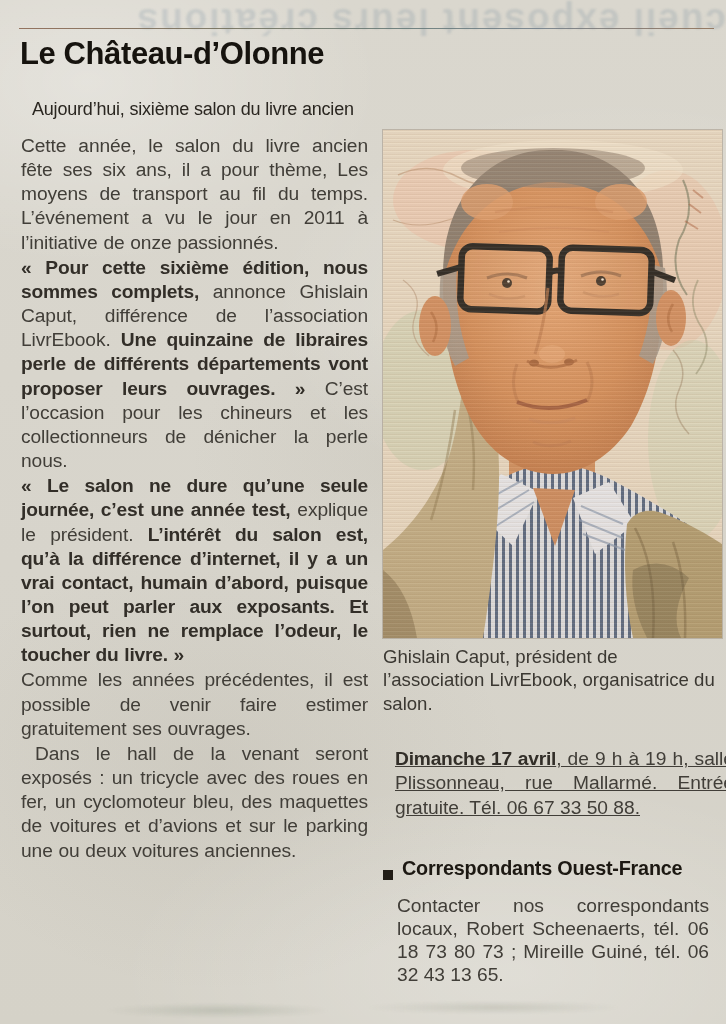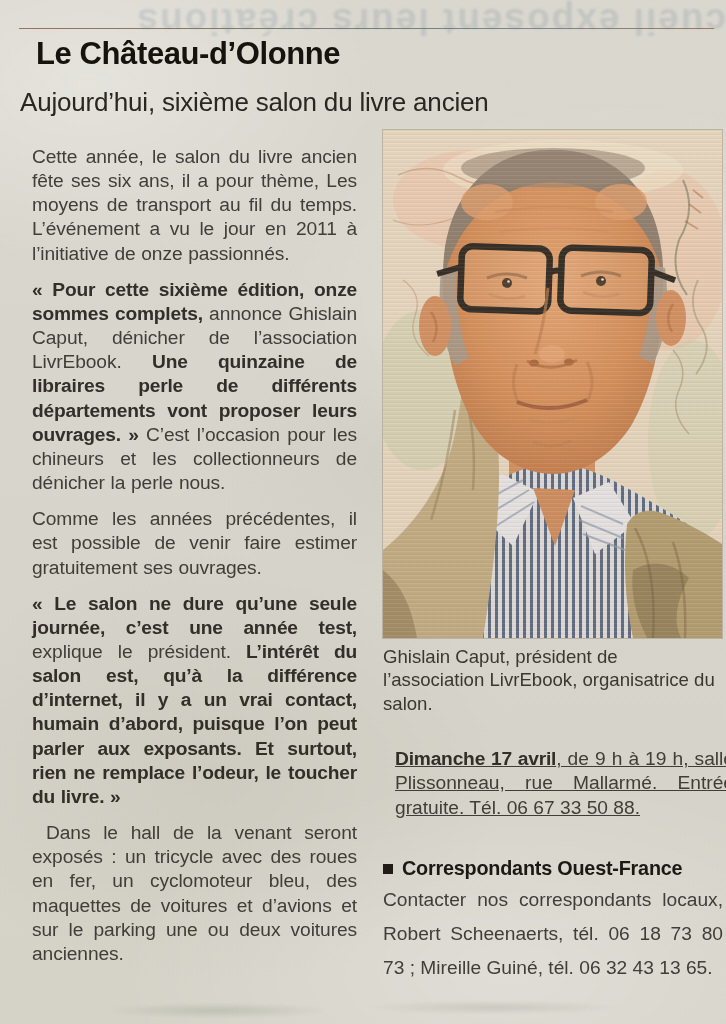--- a/index.html
+++ b/index.html
@@ -28,30 +28,30 @@
     pointer-events:none;
   }
   .bleed-bottom{
     position:absolute;bottom:0;left:0;right:0;height:30px;
     background:
       radial-gradient(ellipse 150px 10px at 30% 55%, rgba(110,125,105,.22), rgba(110,125,105,0) 75%),
       radial-gradient(ellipse 170px 9px at 68% 45%, rgba(115,120,100,.18), rgba(115,120,100,0) 75%);
     filter:blur(1px);pointer-events:none;
   }
   .headline{
-    position:absolute;left:36px;top:36px;margin:0;
+    position:absolute;left:20px;top:36px;margin:0;
     font-size:31px;font-weight:700;letter-spacing:-.4px;color:#16130e;
   }
   .subheadline{
-    position:absolute;left:20px;top:87px;margin:0;
-    font-size:26px;font-weight:400;letter-spacing:-.2px;color:#2a2620;
+    position:absolute;left:20px;top:87px;margin:12px;
+    font-size:18px;font-weight:400;letter-spacing:-.2px;color:#2a2620;
   }
   .col-left{position:absolute;left:20px;top:133px;width:349px;}
   .col-left p{
-    margin:12px;font-size:19.2px;line-height:24.15px;text-align:justify;
+    margin:1px;font-size:19.2px;line-height:24.15px;text-align:justify;
     color:#413e38;letter-spacing:-.1px;word-spacing:.5px;
   }
   .col-left p.indent{text-indent:14px;}
   .b{font-weight:700;color:#322e28;letter-spacing:-.2px;}
   .photo{
     position:absolute;left:383px;top:130px;width:339px;height:508px;
     outline:1px solid rgba(120,100,80,.30);
   }
   .photo svg{display:block;}
   .photo .scan{
@@ -64,46 +64,46 @@
     position:absolute;left:383px;top:645px;width:339px;margin:0;
     font-size:18.6px;line-height:23.4px;color:#3b3832;
   }
   .event-info{
     position:absolute;left:383px;top:735px;width:339px;margin:12px;
     font-size:19.2px;line-height:24.3px;text-align:justify;color:#413e38;text-decoration:underline;
   }
   .corr{position:absolute;left:383px;top:857px;width:340px;}
   .corr-title{
     margin:0 0 3px 0;font-size:19.8px;font-weight:700;color:#1c1812;
-    letter-spacing:-.2px;display:flex;align-items:center;
+    letter-spacing:-.2px;display:flex;align-items:flex-end;
   }
   .sq-bullet{
     display:inline-block;width:10px;height:10px;background:#211d16;
     margin-right:9px;flex:0 0 auto;
   }
   .corr-body{
-    margin:0;font-size:19.2px;line-height:34px;text-align:justify;color:#413e38;
+    margin:14px;font-size:19.2px;line-height:23px;text-align:justify;color:#413e38;
   }
 </style>
 </head>
 <body>
 
 <div class="page">
 
   <div class="bleed-top">cueil exposent leurs créations</div>
   <div class="top-rule"></div>
 
   <h1 class="headline">Le Château-d’Olonne</h1>
   <h2 class="subheadline">Aujourd’hui, sixième salon du livre ancien</h2>
 
   <div class="col-left">
     <p><span>Cette année, le salon du livre ancien fête ses six ans, il a pour thème, Les moyens de transport au fil du temps. L’événement a vu le jour en 2011 à l’initiative de onze passionnés.</span></p>
-    <p><span class="b">« Pour cette sixième édition, onze sommes complets, </span><span>annonce Ghislain Caput, dénicher de l’association LivrEbook. </span><span class="b">Une quinzaine de libraires perle de différents départements vont proposer leurs ouvrages. » </span><span>C’est l’occasion pour les chineurs et les collectionneurs de dénicher la perle nous.</span></p>
+    <p><span class="b">« Pour cette sixième édition, nous sommes complets, </span><span>annonce Ghislain Caput, différence de l’association LivrEbook. </span><span class="b">Une quinzaine de libraires perle de différents départements vont proposer leurs ouvrages. » </span><span>C’est l’occasion pour les chineurs et les collectionneurs de dénicher la perle nous.</span></p>
+    <p><span class="b">« Le salon ne dure qu’une seule journée, c’est une année test, </span><span>explique le président. </span><span class="b">L’intérêt du salon est, qu’à la différence d’internet, il y a un vrai contact, humain d’abord, puisque l’on peut parler aux exposants. Et surtout, rien ne remplace l’odeur, le toucher du livre. »</span></p>
     <p><span>Comme les années précédentes, il est possible de venir faire estimer gratuitement ses ouvrages.</span></p>
-    <p><span class="b">« Le salon ne dure qu’une seule journée, c’est une année test, </span><span>explique le président. </span><span class="b">L’intérêt du salon est, qu’à la différence d’internet, il y a un vrai contact, humain d’abord, puisque l’on peut parler aux exposants. Et surtout, rien ne remplace l’odeur, le toucher du livre. »</span></p>
     <p class="indent"><span>Dans le hall de la venant seront exposés : un tricycle avec des roues en fer, un cyclomoteur bleu, des maquettes de voitures et d’avions et sur le parking une ou deux voitures anciennes.</span></p>
   </div>
 
   <div class="photo">
     <svg width="339" height="508" viewBox="0 0 339 508">
       <defs>
         <radialGradient id="skin" cx="50%" cy="42%" r="65%">
           <stop offset="0%" stop-color="#e6a878"></stop>
           <stop offset="60%" stop-color="#d6925f"></stop>
           <stop offset="100%" stop-color="#c07c4e"></stop>

